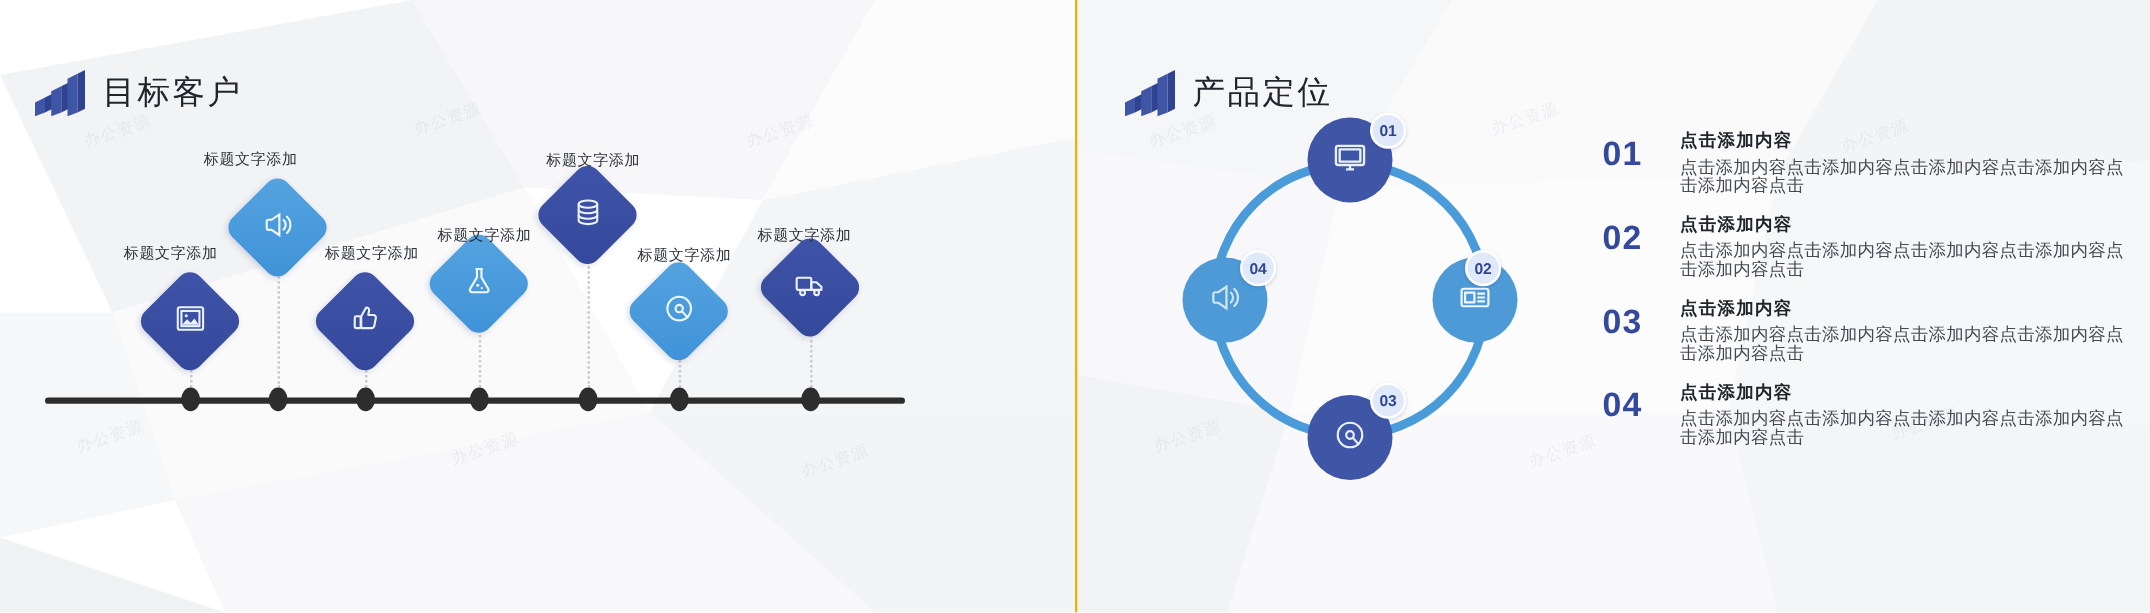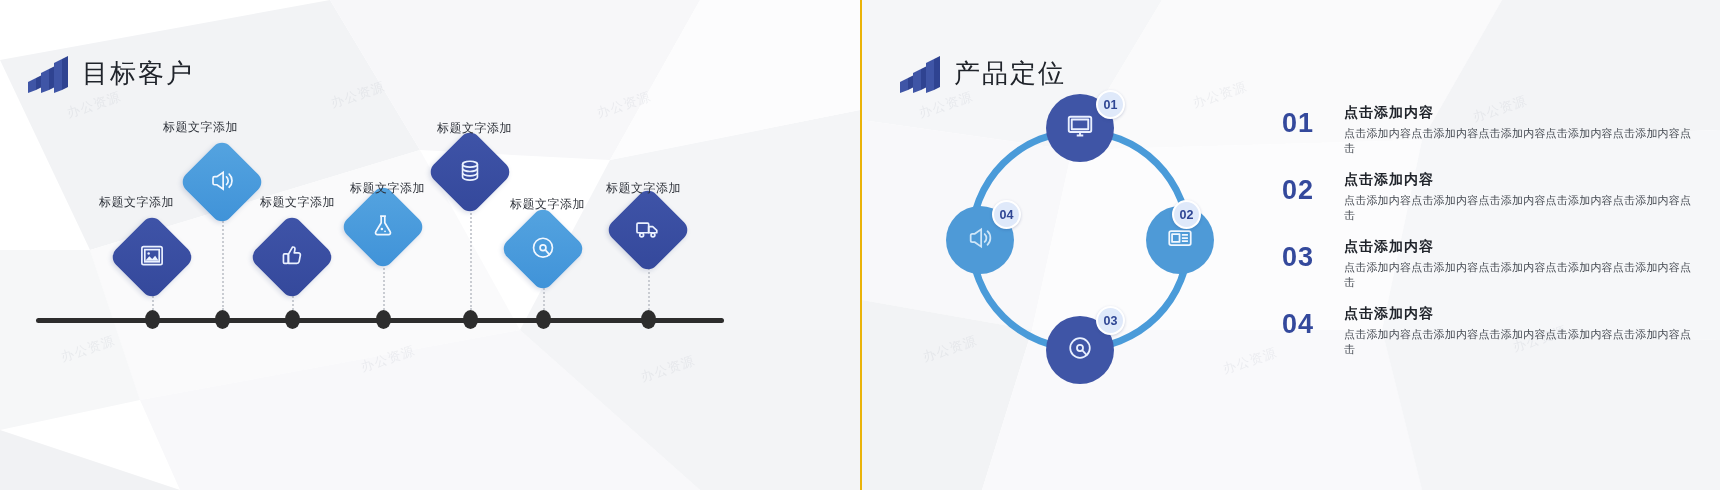--- a/index.html
+++ b/index.html
@@ -124,21 +124,21 @@
     font-size: 27px; font-weight: 700; color: #34499c;
     line-height: 1; min-width: 46px; padding-top: 6px;
     letter-spacing: 1px;
   }
   .li-body { flex: 1; }
   .li-title {
     font-size: 14px; font-weight: 700; color: #20242b;
     letter-spacing: 1px; margin-bottom: 4px;
   }
   .li-desc {
-    font-size: 11px; color: #454a52; line-height: 15px;
+    font-size: 14px; color: #454a52; line-height: 15px;
     letter-spacing: .2px;
   }
 </style>
 </head>
 <body>
 
 <div class="stage">
 
   <div class="slide left">
 

